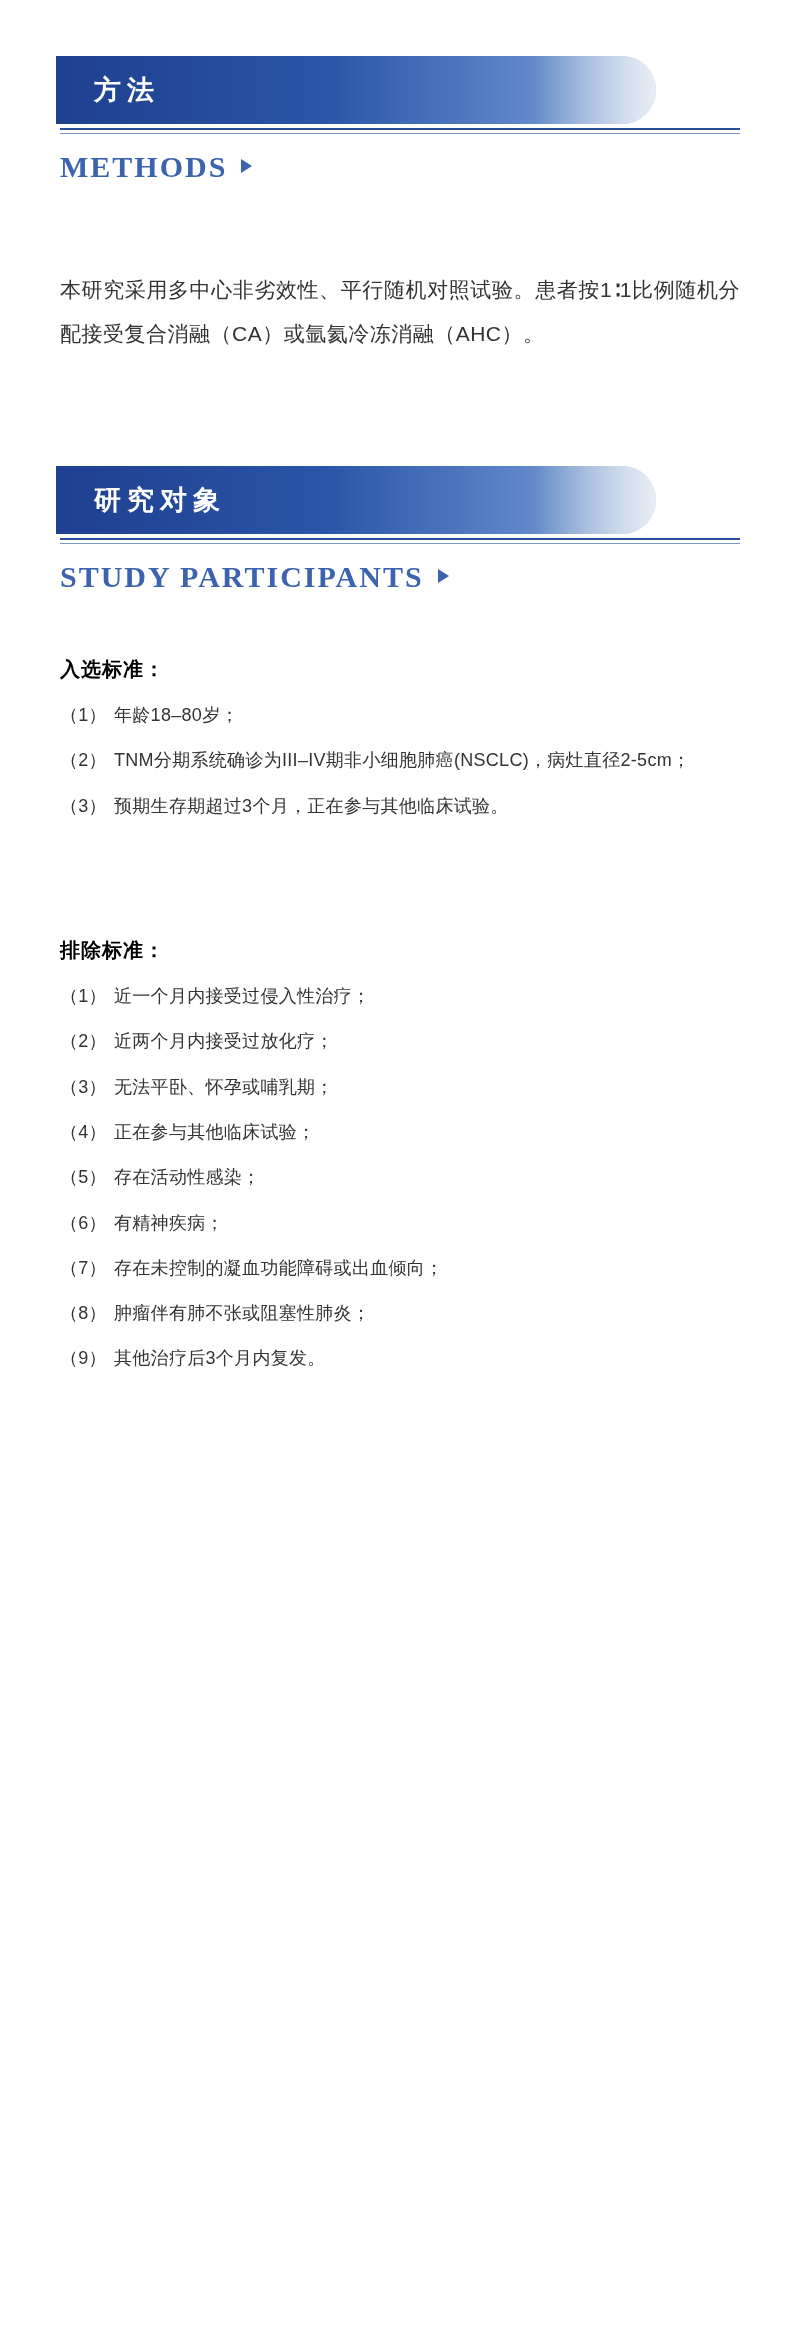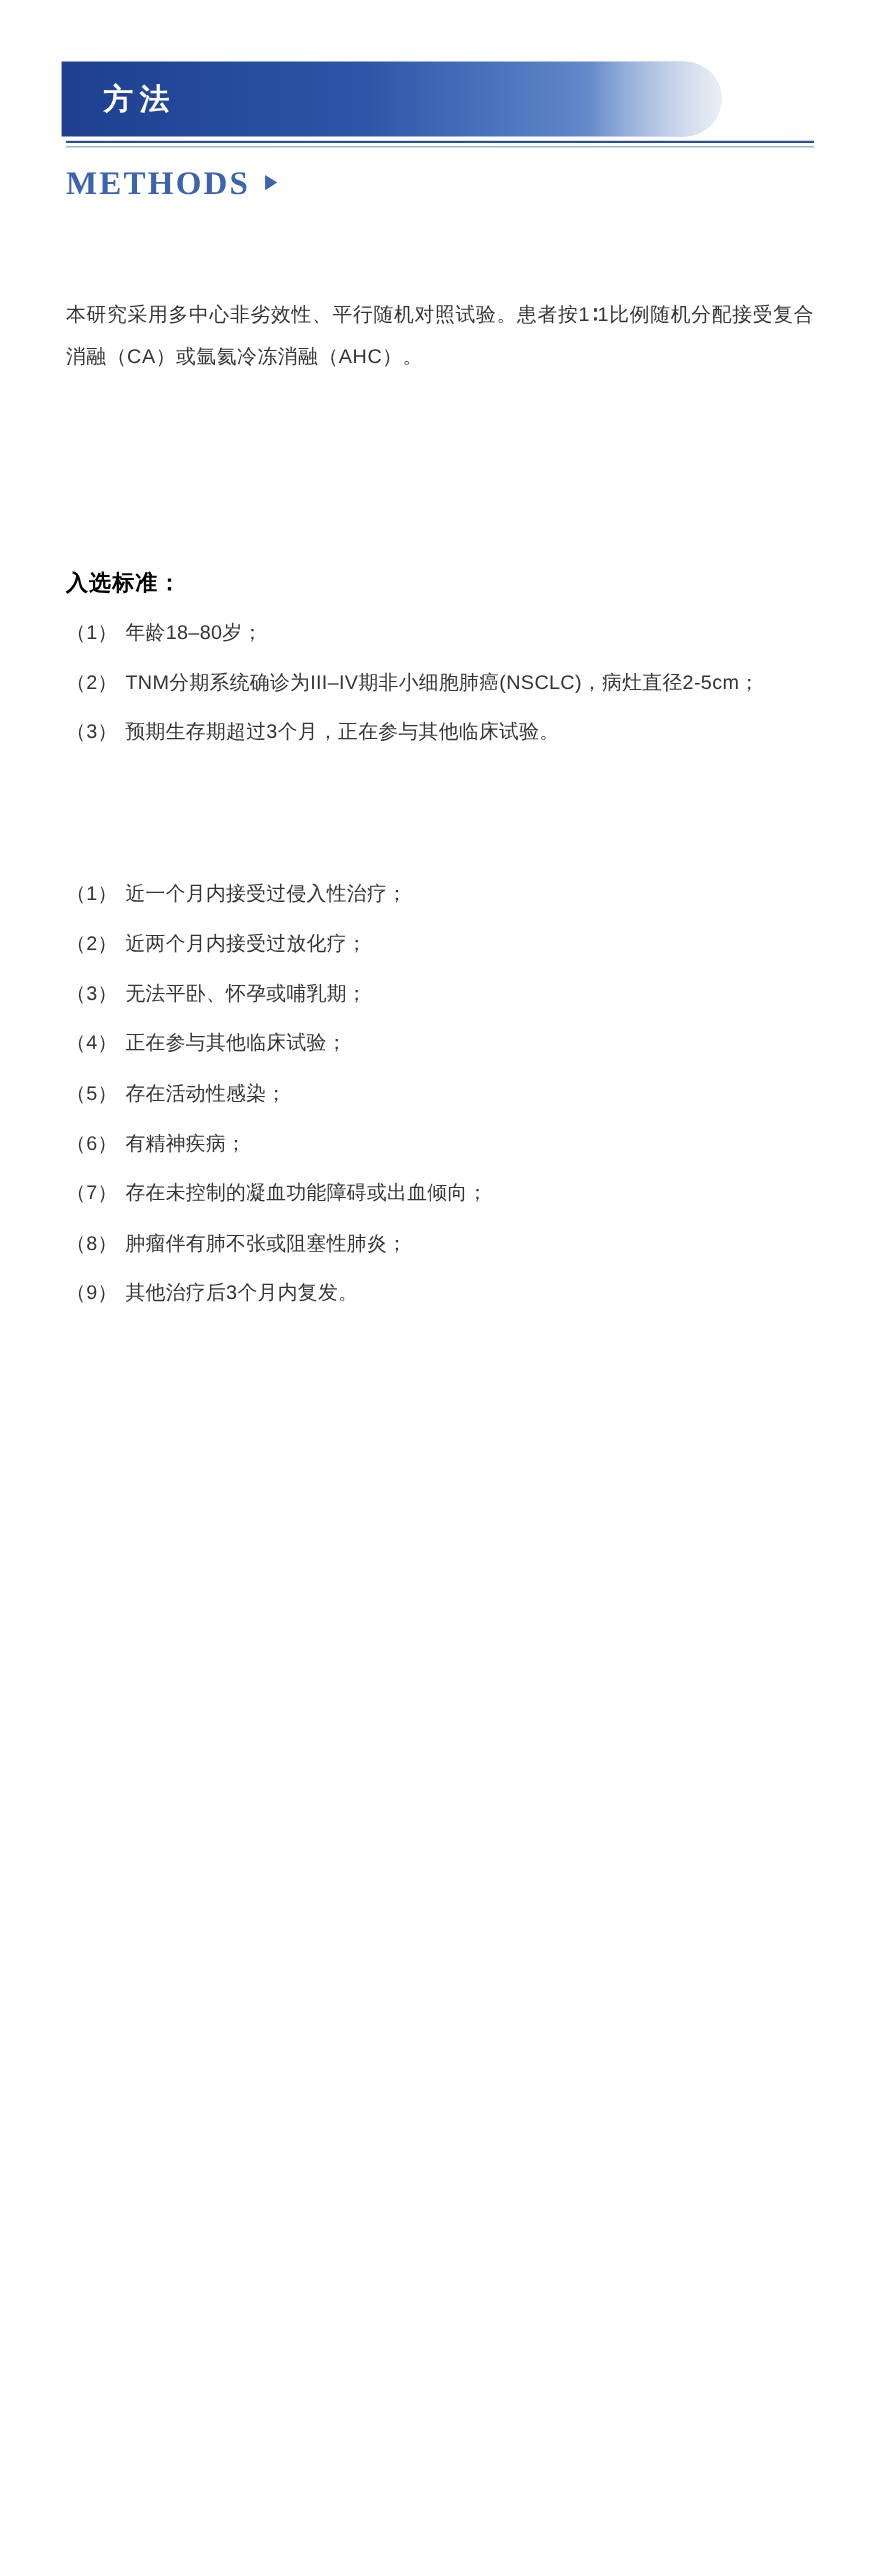--- a/index.html
+++ b/index.html
@@ -95,21 +95,21 @@
     height: 0;
     border-left: 11px solid #3c63ad;
     border-top: 7px solid transparent;
     border-bottom: 7px solid transparent;
     margin-bottom: 2px;
   }
 
   
   .para {
     margin-top: 84px;
-    font-size: 18px;
+    font-size: 21px;
     line-height: 2.1;
     color: #333333;
     text-align: justify;
     text-justify: inter-ideograph;
     letter-spacing: 0.5px;
   }
 
   
   .criteria-block {
     margin-top: 62px;
@@ -167,20 +167,32 @@
     <div class="en-row">
       <div class="en-title">METHODS</div>
       <div class="tri"></div>
     </div>
   </div>
 
   <div class="para">本研究采用多中心非劣效性、平行随机对照试验。患者按1∶1比例随机分配接受复合消融（CA）或氩氦冷冻消融（AHC）。</div>
 
   <div class="spacer-xl"></div>
 
+  <div class="section-head">
+    <div class="banner">
+      <div class="bar"></div>
+      <div class="cn-title">研究对象</div>
+    </div>
+    <div class="rule"></div>
+    <div class="rule thin"></div>
+    <div class="en-row">
+      <div class="en-title">STUDY PARTICIPANTS</div>
+      <div class="tri"></div>
+    </div>
+  </div>
 
   <div class="criteria-block">
     <div class="criteria-title">入选标准：</div>
     <ul class="criteria-list">
       <li>
         <span class="num">（1）</span>
         <span class="txt">年龄18–80岁；</span>
       </li>
       <li>
         <span class="num">（2）</span>
@@ -189,20 +201,21 @@
       <li>
         <span class="num">（3）</span>
         <span class="txt">预期生存期超过3个月，正在参与其他临床试验。</span>
       </li>
     </ul>
   </div>
 
   <div class="spacer-md"></div>
 
   <div class="criteria-block">
+    <div class="criteria-title">排除标准：</div>
     <ul class="criteria-list">
       <li>
         <span class="num">（1）</span>
         <span class="txt">近一个月内接受过侵入性治疗；</span>
       </li>
       <li>
         <span class="num">（2）</span>
         <span class="txt">近两个月内接受过放化疗；</span>
       </li>
       <li>

